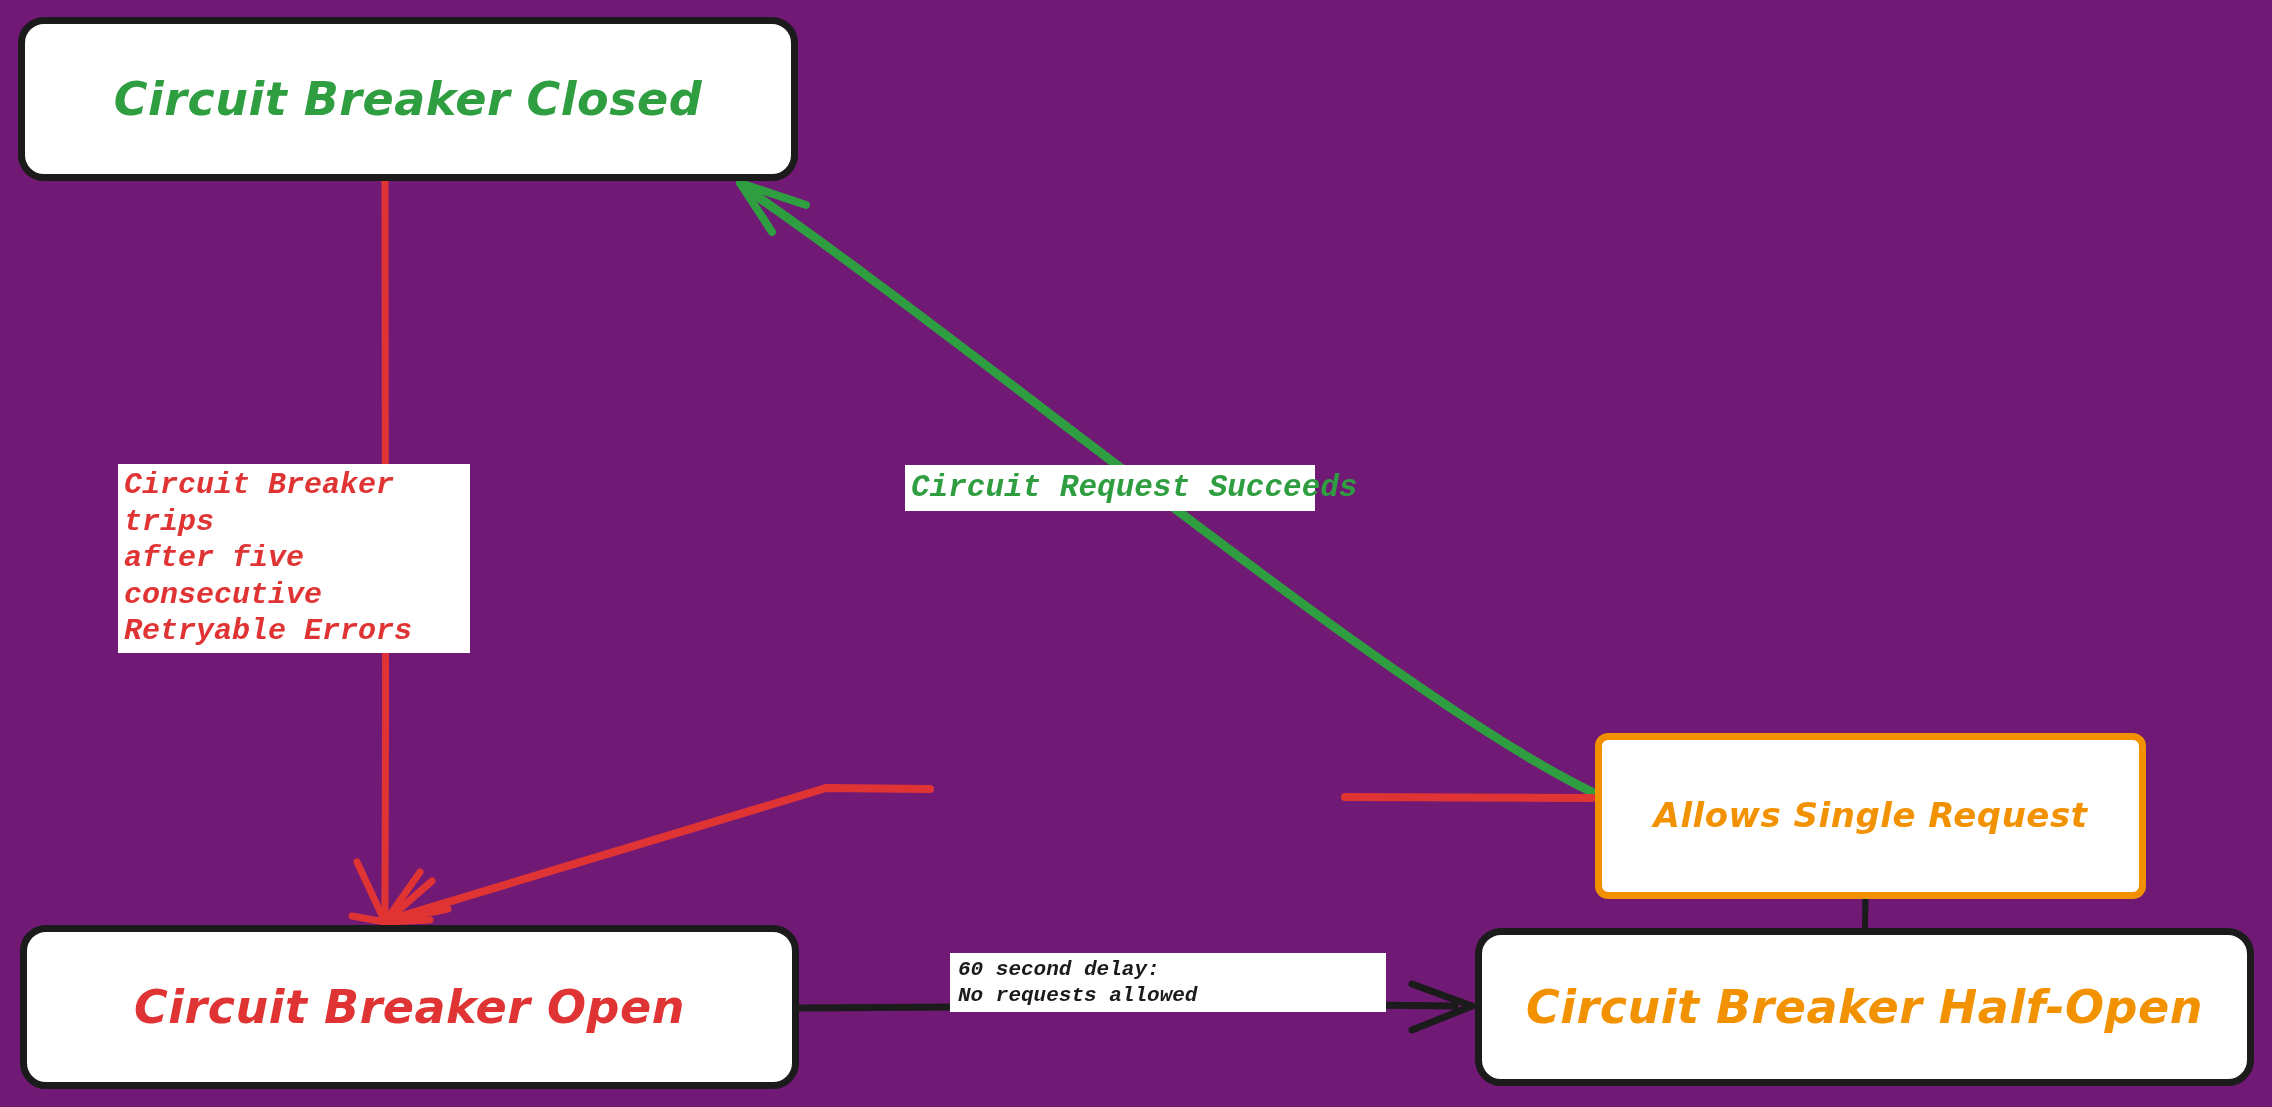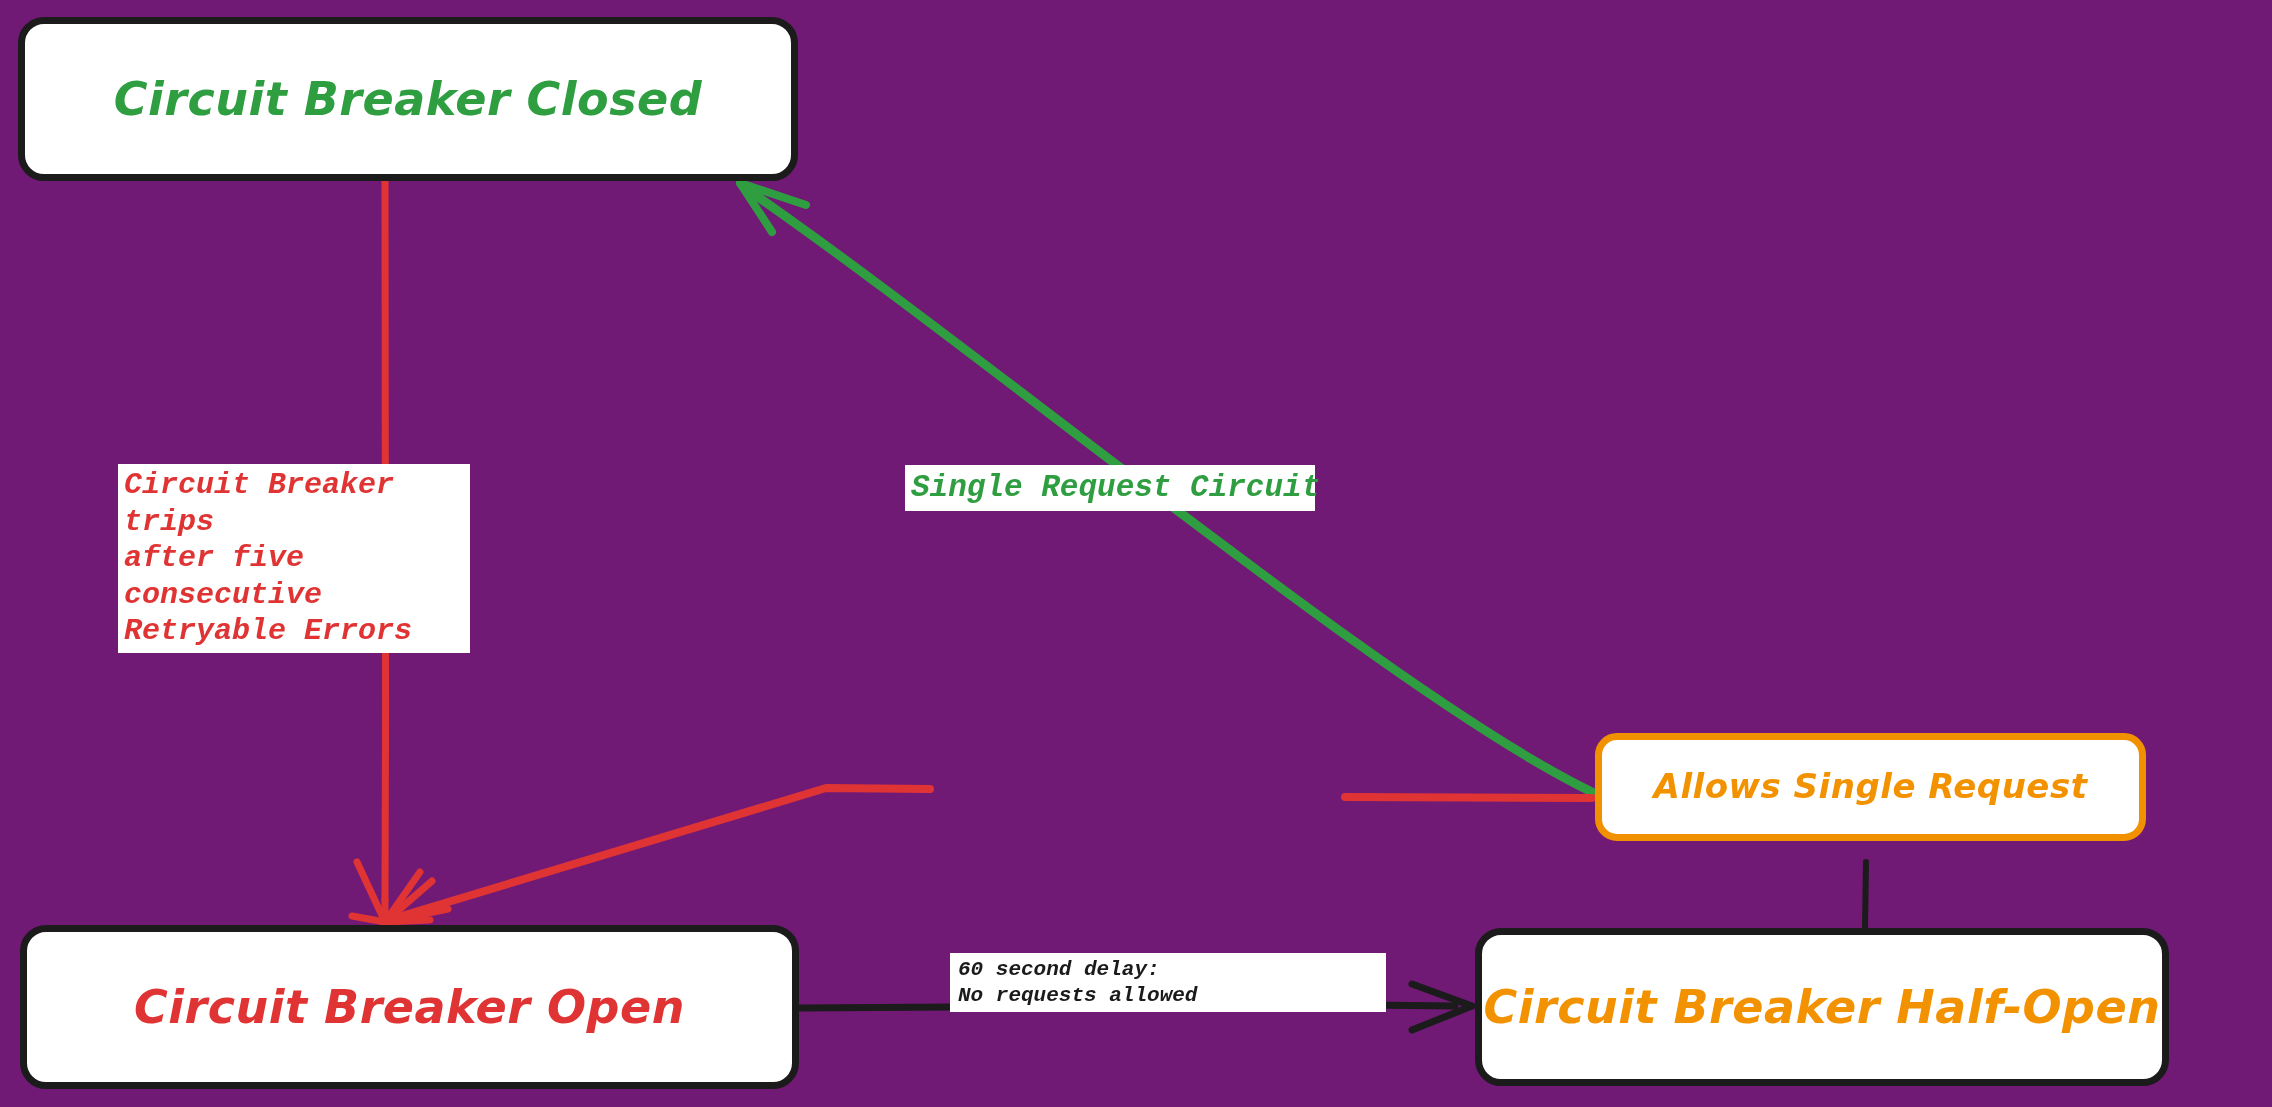--- a/index.html
+++ b/index.html
@@ -19,22 +19,22 @@
     font-family:"DejaVu Sans", sans-serif;
     font-weight:700;
     font-style:italic;
     letter-spacing:0.5px;
     line-height:1.1;
     white-space:nowrap;
   }
 
   #node-closed   { left:18px;  top:17px;   width:780px; height:164px; border:7px solid #1b1b1b; }
   #node-open     { left:20px;  top:925px;  width:779px; height:164px; border:7px solid #1b1b1b;text-align:right; }
-  #node-halfopen { left:1475px;top:928px;  width:694px; height:158px; border:7px solid #1b1b1b; }
-  #node-allows   { left:1595px;top:733px;  width:551px; height:108px; border:7px solid #f29100; border-radius:22px; }
+  #node-halfopen { left:1475px;top:928px;  width:779px; height:158px; border:7px solid #1b1b1b; }
+  #node-allows   { left:1595px;top:733px;  width:551px; height:166px; border:7px solid #f29100; border-radius:13px; }
 
   #node-closed   .node-label { color:#2f9e41; font-size:46px; }
   #node-open     .node-label { color:#e03434; font-size:46px; }
   #node-halfopen .node-label { color:#f39200; font-size:46px; }
   #node-allows   .node-label { color:#f39200; font-size:34px; }
 
   .edge-label {
     position:absolute;
     font-family:Liberation Mono, monospace;
     font-weight:700;
@@ -95,18 +95,18 @@
   </div>
 
   <div class="node" id="node-allows">
     <span class="node-label">Allows Single Request</span>
   </div>
 
   <div class="edge-label" id="label-trips">Circuit Breaker trips
 after five consecutive
 Retryable Errors</div>
 
-  <div class="edge-label" id="label-succeed">Single Request Circuit</div>
+  <div class="edge-label" id="label-succeed">Circuit Request Succeeds</div>
 
 
   <div class="edge-label" id="label-60-second-delay" style="left:950px; top:953px; width:420px; color:#1b1b1b; font-size:21px; padding:4px 8px;">60 second delay:
 No requests allowed</div>
 </div>
 
 </body></html>

